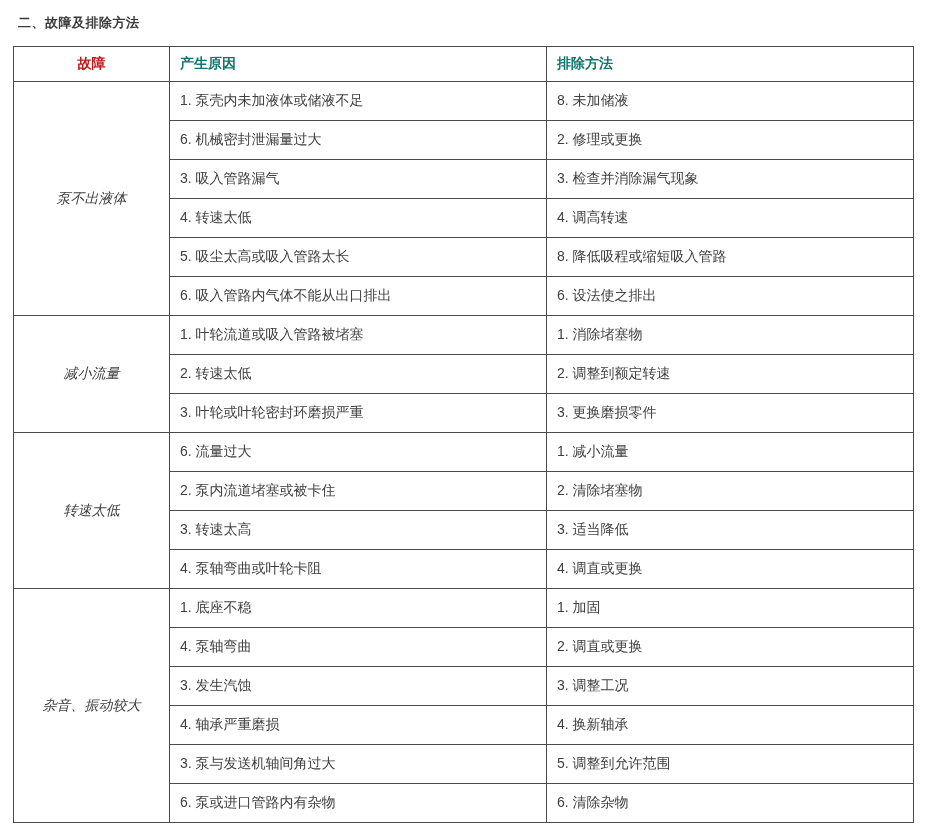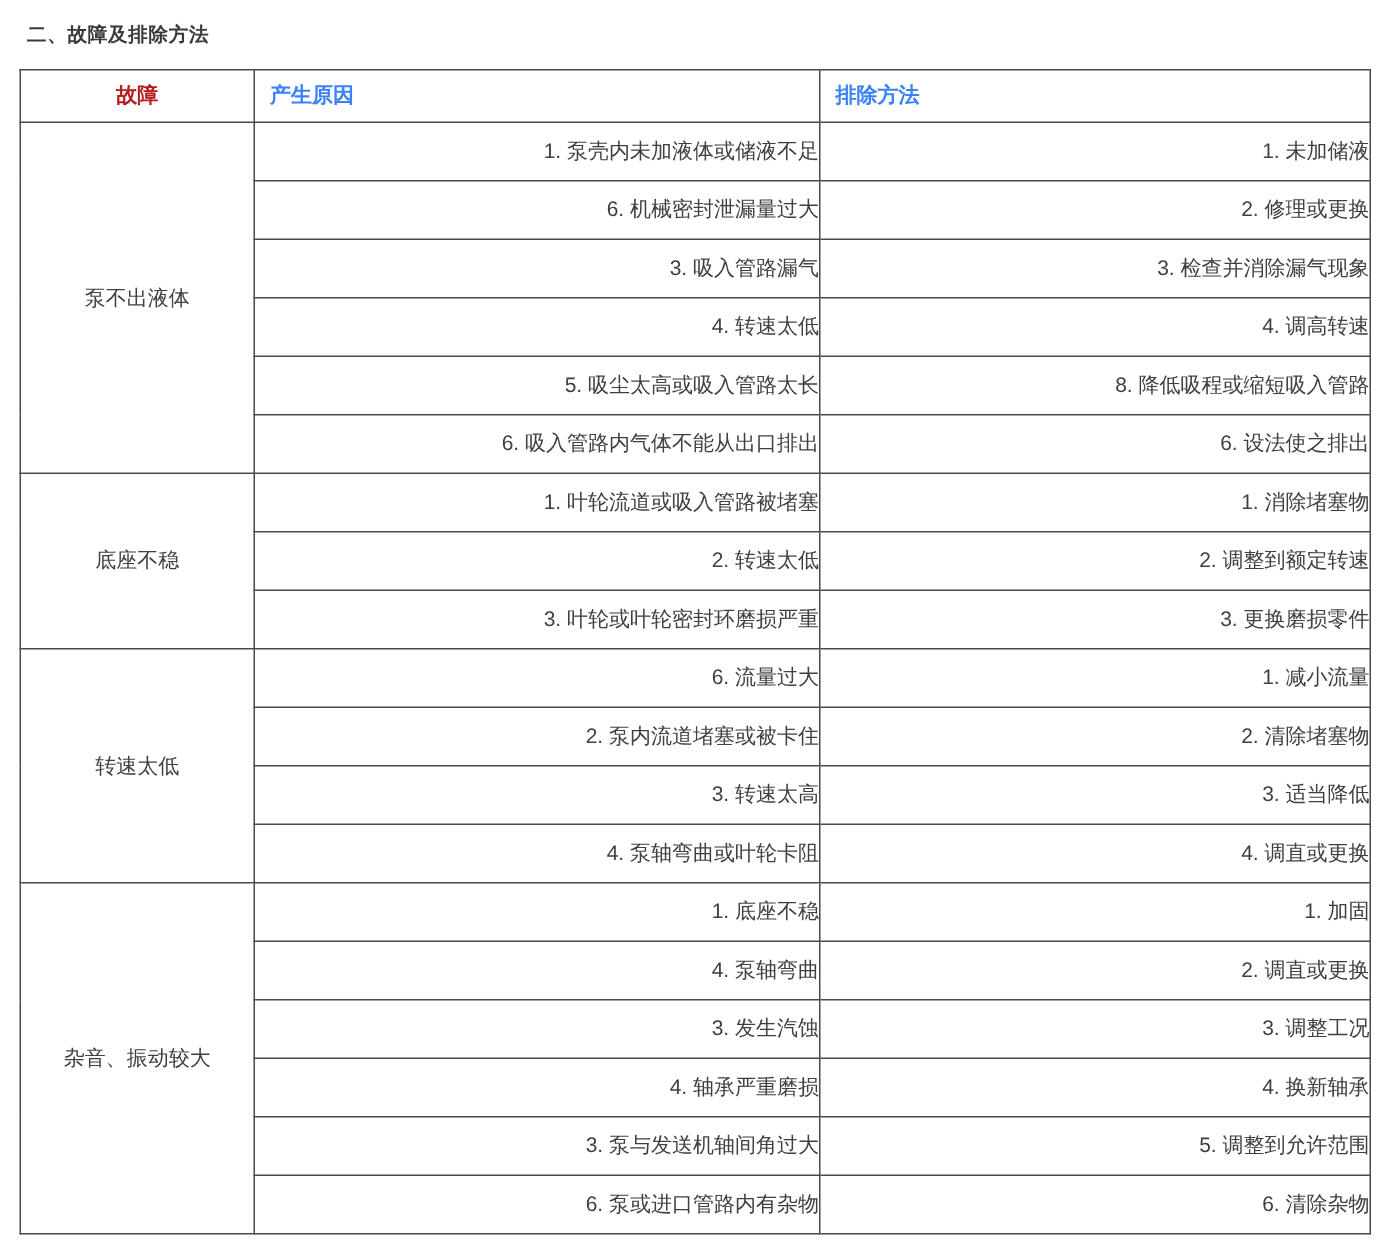--- a/index.html
+++ b/index.html
@@ -51,30 +51,31 @@
     vertical-align: middle;
     font-weight: bold;
     font-size: 14px;
     color: #b91c1c;
   }
   th.h-cause, th.h-remedy {
     text-align: left;
     vertical-align: middle;
     font-weight: bold;
     font-size: 14px;
-    color: #3b82f6;
+    color: #0f766e;
     padding-left: 10px;
   }
   td.fault-cell {
     text-align: center;
     vertical-align: middle;
     font-weight: normal;
+    font-style: italic;
   }
   td.cause-cell, td.remedy-cell {
-    text-align: right;
+    text-align: left;
     vertical-align: middle;
     padding-left: 10px;
   }
 </style>
 </head>
 <body>
 
 <div class="page">
 
   <div class="doc-title">二、故障及排除方法</div>
@@ -90,21 +91,21 @@
         <th class="h-fault">故障</th>
         <th class="h-cause">产生原因</th>
         <th class="h-remedy">排除方法</th>
       </tr>
     </thead>
     <tbody>
 
     <tr>
           <td class="fault-cell" rowspan="6">泵不出液体</td>
           <td class="cause-cell">1. 泵壳内未加液体或储液不足</td>
-          <td class="remedy-cell">1. 未加储液</td>
+          <td class="remedy-cell">8. 未加储液</td>
         </tr>
         <tr>
           <td class="cause-cell">6. 机械密封泄漏量过大</td>
           <td class="remedy-cell">2. 修理或更换</td>
         </tr>
         <tr>
           <td class="cause-cell">3. 吸入管路漏气</td>
           <td class="remedy-cell">3. 检查并消除漏气现象</td>
         </tr>
         <tr>
@@ -113,21 +114,21 @@
         </tr>
         <tr>
           <td class="cause-cell">5. 吸尘太高或吸入管路太长</td>
           <td class="remedy-cell">8. 降低吸程或缩短吸入管路</td>
         </tr>
         <tr>
           <td class="cause-cell">6. 吸入管路内气体不能从出口排出</td>
           <td class="remedy-cell">6. 设法使之排出</td>
         </tr>
         <tr>
-          <td class="fault-cell" rowspan="3">底座不稳</td>
+          <td class="fault-cell" rowspan="3">减小流量</td>
           <td class="cause-cell">1. 叶轮流道或吸入管路被堵塞</td>
           <td class="remedy-cell">1. 消除堵塞物</td>
         </tr>
         <tr>
           <td class="cause-cell">2. 转速太低</td>
           <td class="remedy-cell">2. 调整到额定转速</td>
         </tr>
         <tr>
           <td class="cause-cell">3. 叶轮或叶轮密封环磨损严重</td>
           <td class="remedy-cell">3. 更换磨损零件</td>

